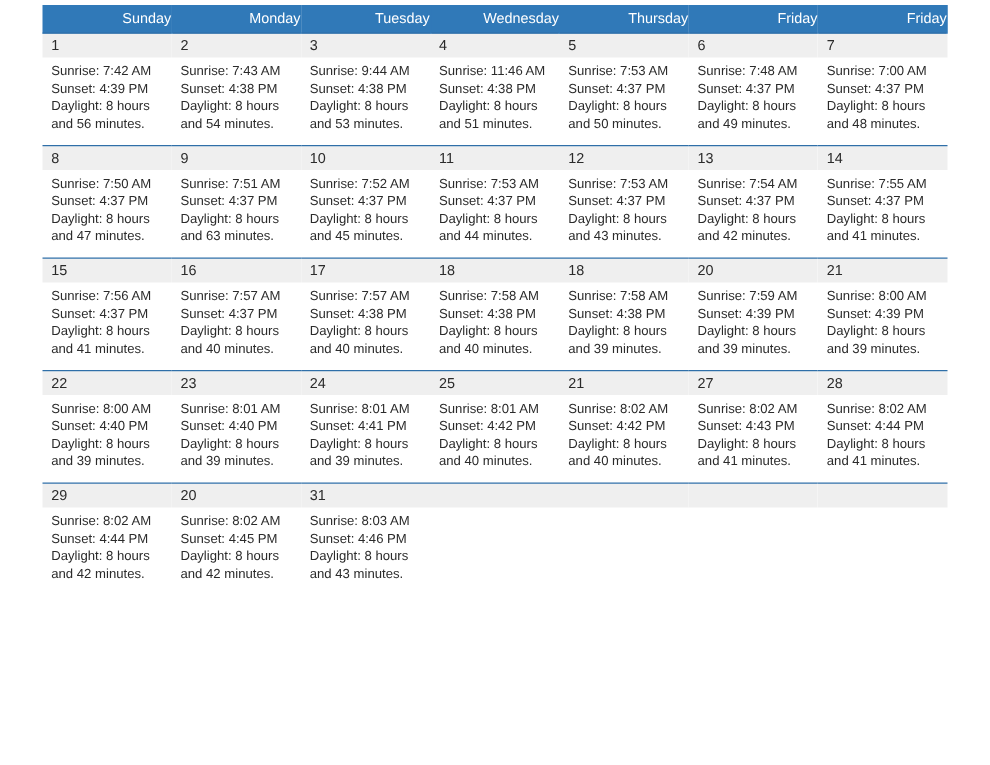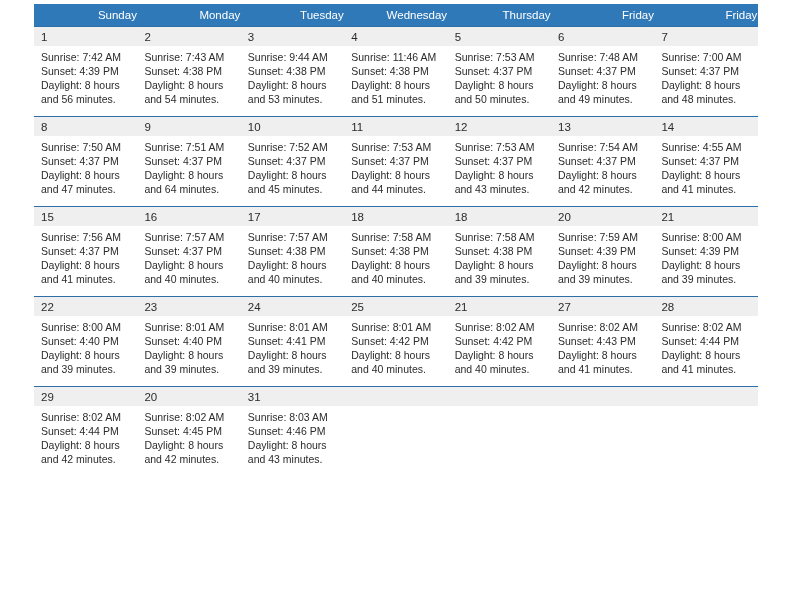--- a/index.html
+++ b/index.html
@@ -232,21 +232,21 @@
             <div>Daylight: 8 hours</div>
             <div>and 47 minutes.</div>
           </div>
         </td>
         <td>
           <div class="daynum">9</div>
           <div class="info">
             <div>Sunrise: 7:51 AM</div>
             <div>Sunset: 4:37 PM</div>
             <div>Daylight: 8 hours</div>
-            <div>and 64 minutes.</div>
+            <div>and 63 minutes.</div>
           </div>
         </td>
         <td>
           <div class="daynum">10</div>
           <div class="info">
             <div>Sunrise: 7:52 AM</div>
             <div>Sunset: 4:37 PM</div>
             <div>Daylight: 8 hours</div>
             <div>and 45 minutes.</div>
           </div>
@@ -274,21 +274,21 @@
           <div class="info">
             <div>Sunrise: 7:54 AM</div>
             <div>Sunset: 4:37 PM</div>
             <div>Daylight: 8 hours</div>
             <div>and 42 minutes.</div>
           </div>
         </td>
         <td>
           <div class="daynum">14</div>
           <div class="info">
-            <div>Sunrise: 4:55 AM</div>
+            <div>Sunrise: 7:55 AM</div>
             <div>Sunset: 4:37 PM</div>
             <div>Daylight: 8 hours</div>
             <div>and 41 minutes.</div>
           </div>
         </td>
       </tr>
 
       <tr class="wk-row">
         <td>
           <div class="daynum">15</div>

